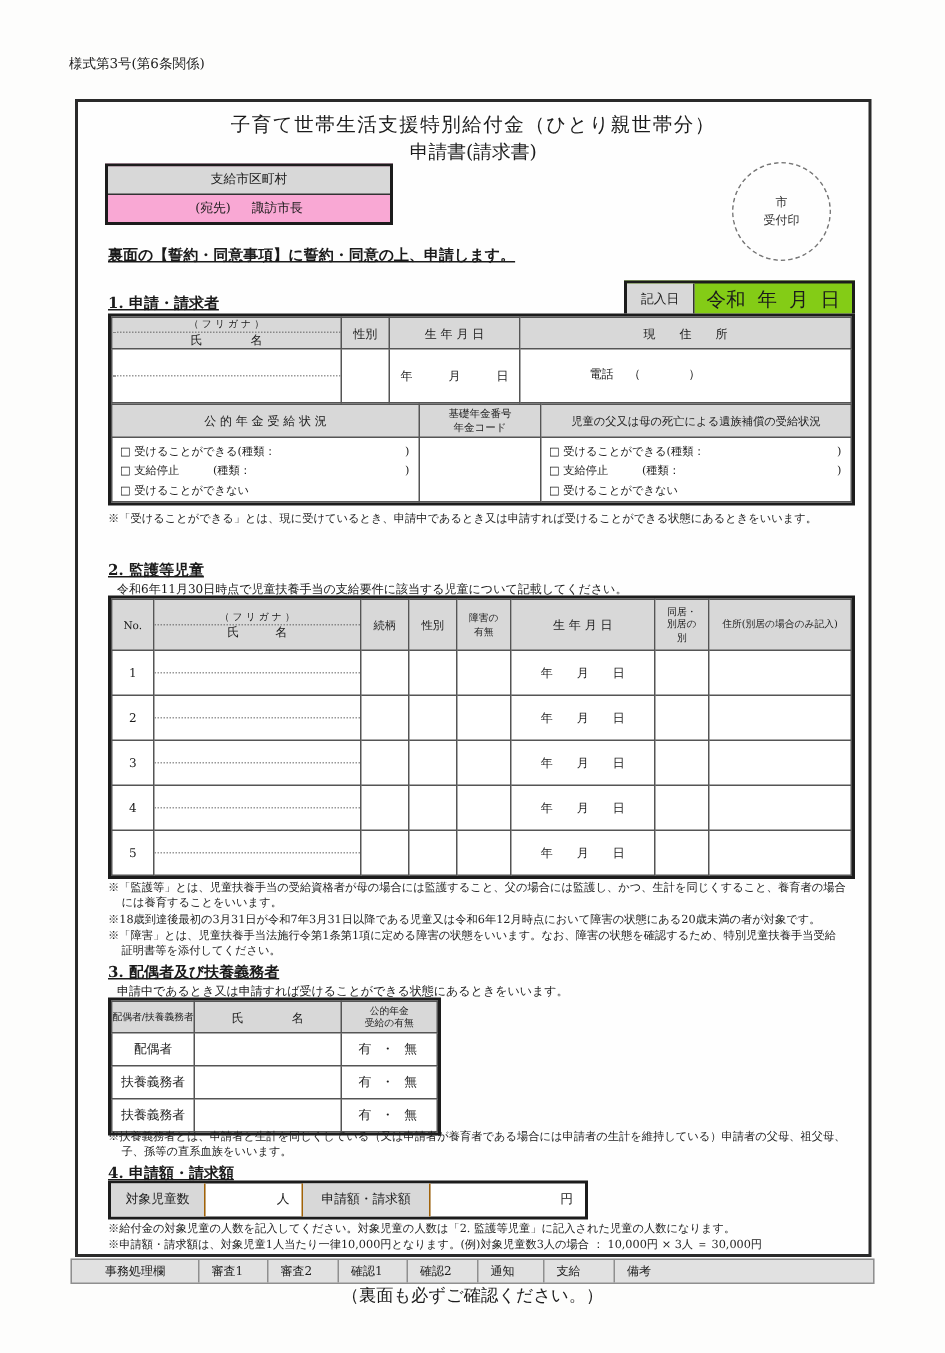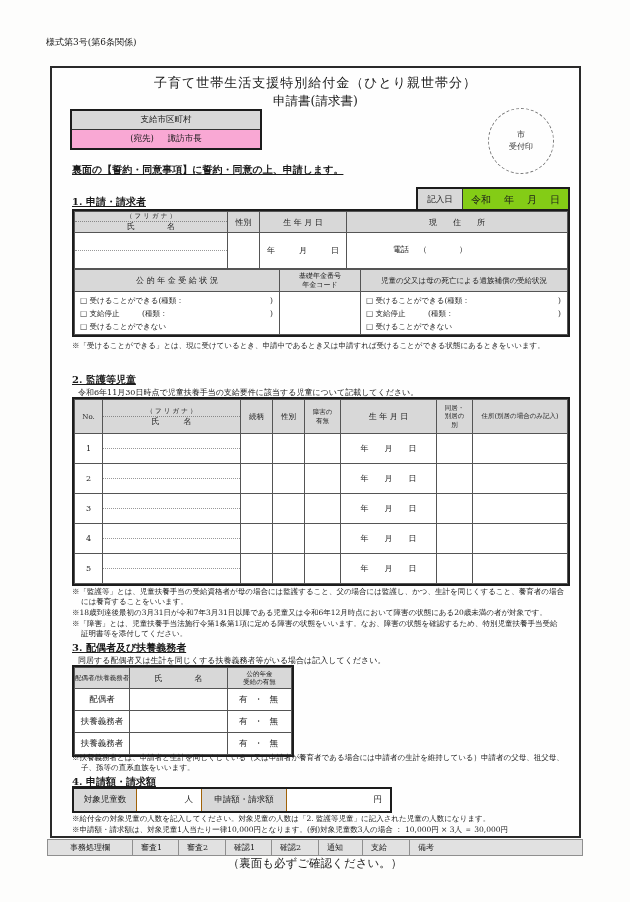--- a/index.html
+++ b/index.html
@@ -41,21 +41,21 @@
   .pledge { left:20px; top:95px; font-size:10px; font-weight:bold; text-decoration:underline; }
 
   .sec-heading { font-size:10px; font-weight:bold; text-decoration:underline; }
   .desc { font-size:8px; }
 
   .entrydate { right:9px; top:119px; width:150px; height:22px; border:2px solid #1c1c1c; display:flex; background:#84cc16; }
   .entrydate .lab {
     width:44px; background:#d8d8d8; border-right:1px solid #333;
     display:flex; align-items:center; justify-content:center; font-size:8.5px;
   }
-  .entrydate .val { flex:1; display:flex; align-items:center; justify-content:space-between; padding:0 8px; font-size:10px; }
+  .entrydate .val { flex:1; display:flex; align-items:center; justify-content:space-between; padding:0 8px; font-size:13px; }
 
   .tframe { border:2px solid #1c1c1c; background:#fff; }
   table.grid { width:100%; border-collapse:collapse; table-layout:fixed; }
   table.grid td, table.grid th { border:1px solid #555; padding:0; font-weight:normal; vertical-align:middle; overflow:hidden; }
   .gh { background:#d8d8d8; }
   .c { text-align:center; }
   .fs65 { font-size:6.5px; } .fs7 { font-size:7px; } .fs75 { font-size:7.5px; }
   .fs8 { font-size:8px; } .fs85 { font-size:8.5px; }
   .furi { font-size:6.5px; text-align:center; border-bottom:1px dotted #888; line-height:9px; height:9px; }
   .nmhead { font-size:8px; text-align:center; line-height:10px; }
@@ -314,21 +314,21 @@
         </table>
     </div>
 
     <div class="abs" style="left:20px; top:519px; width:492px;">
       <div class="note">※「監護等」とは、児童扶養手当の受給資格者が母の場合には監護すること、父の場合には監護し、かつ、生計を同じくすること、養育者の場合には養育することをいいます。</div>
       <div class="note">※18歳到達後最初の3月31日が令和7年3月31日以降である児童又は令和6年12月時点において障害の状態にある20歳未満の者が対象です。</div>
       <div class="note">※「障害」とは、児童扶養手当法施行令第1条第1項に定める障害の状態をいいます。なお、障害の状態を確認するため、特別児童扶養手当受給証明書等を添付してください。</div>
     </div>
 
     <div class="abs sec-heading" style="left:20px; top:573px;">3. 配偶者及び扶養義務者</div>
-    <div class="abs desc" style="left:26px; top:587px;">同居する配偶者又は生計を同じくする扶養義務者等がいる場合は記入してください。</div>
+    <div class="abs desc" style="left:26px; top:587px;">申請中であるとき又は申請すれば受けることができる状態にあるときをいいます。</div>
 
     <div class="abs tframe" style="left:20px; top:597px; width:218px;">
       <table class="grid t3">
         <colgroup>
             <col style="width:55px">
             <col style="width:98px">
             <col>
           </colgroup>
         <tbody>
             <tr style="height:20px;">

